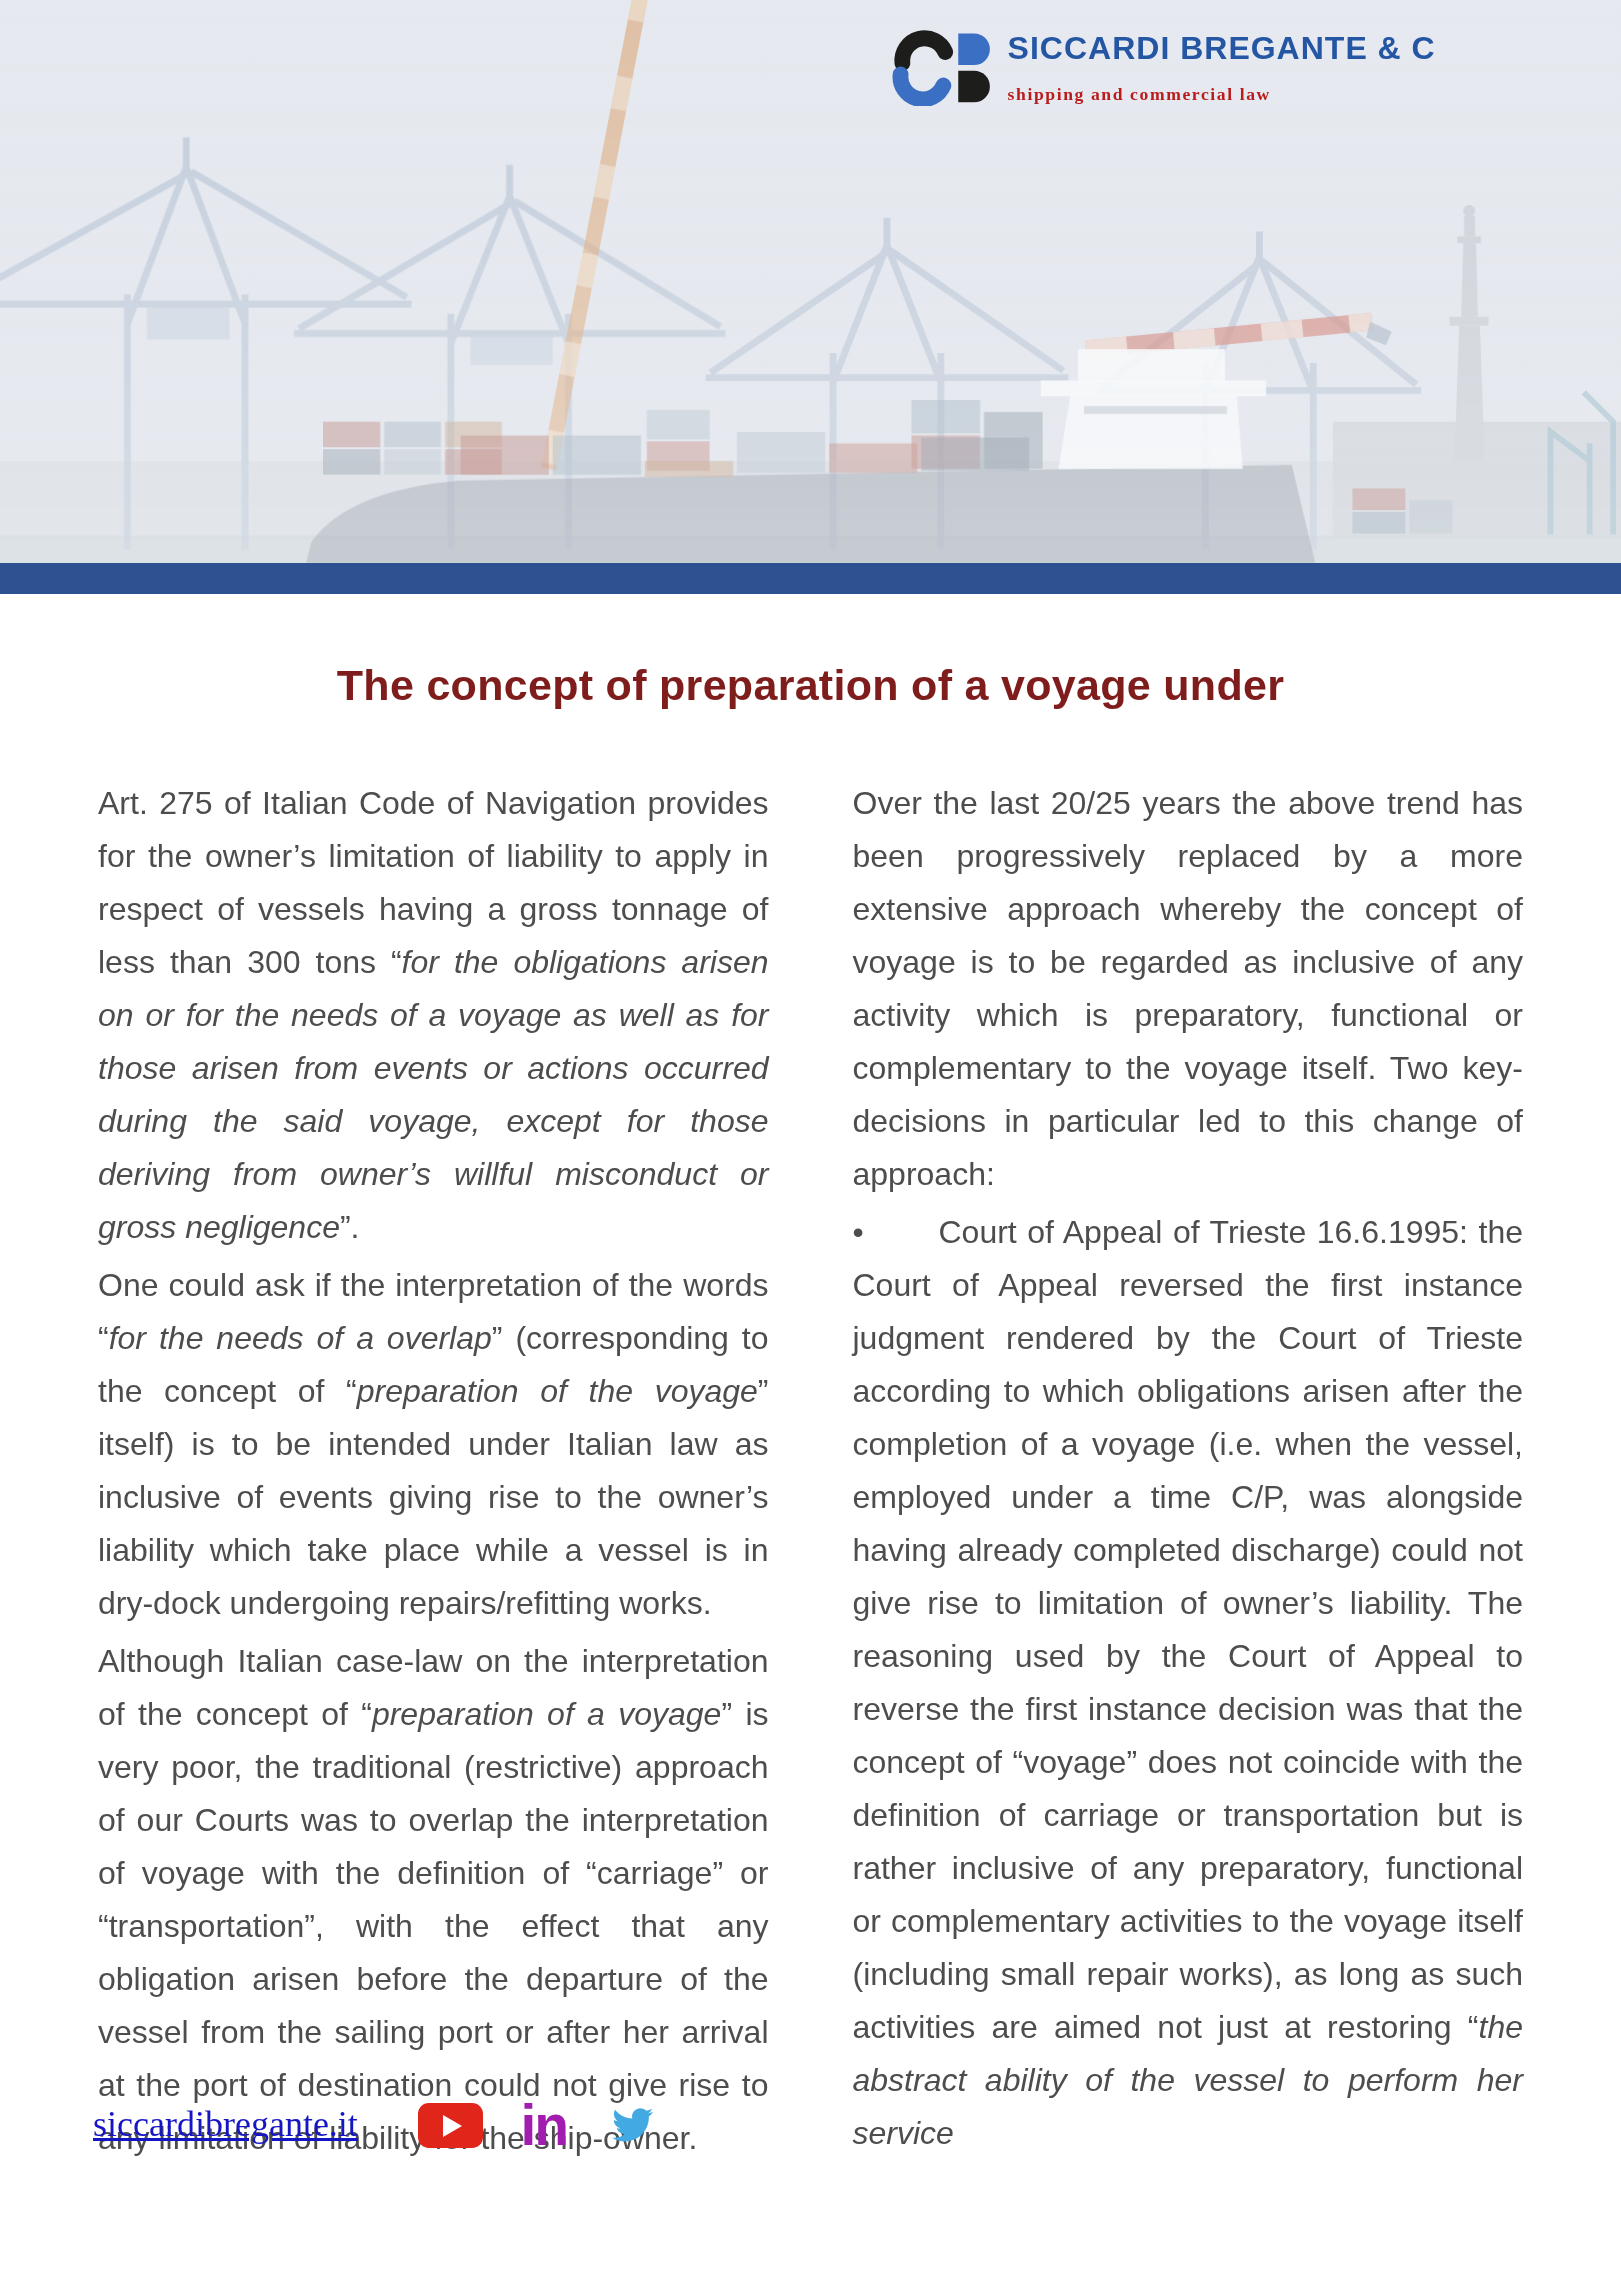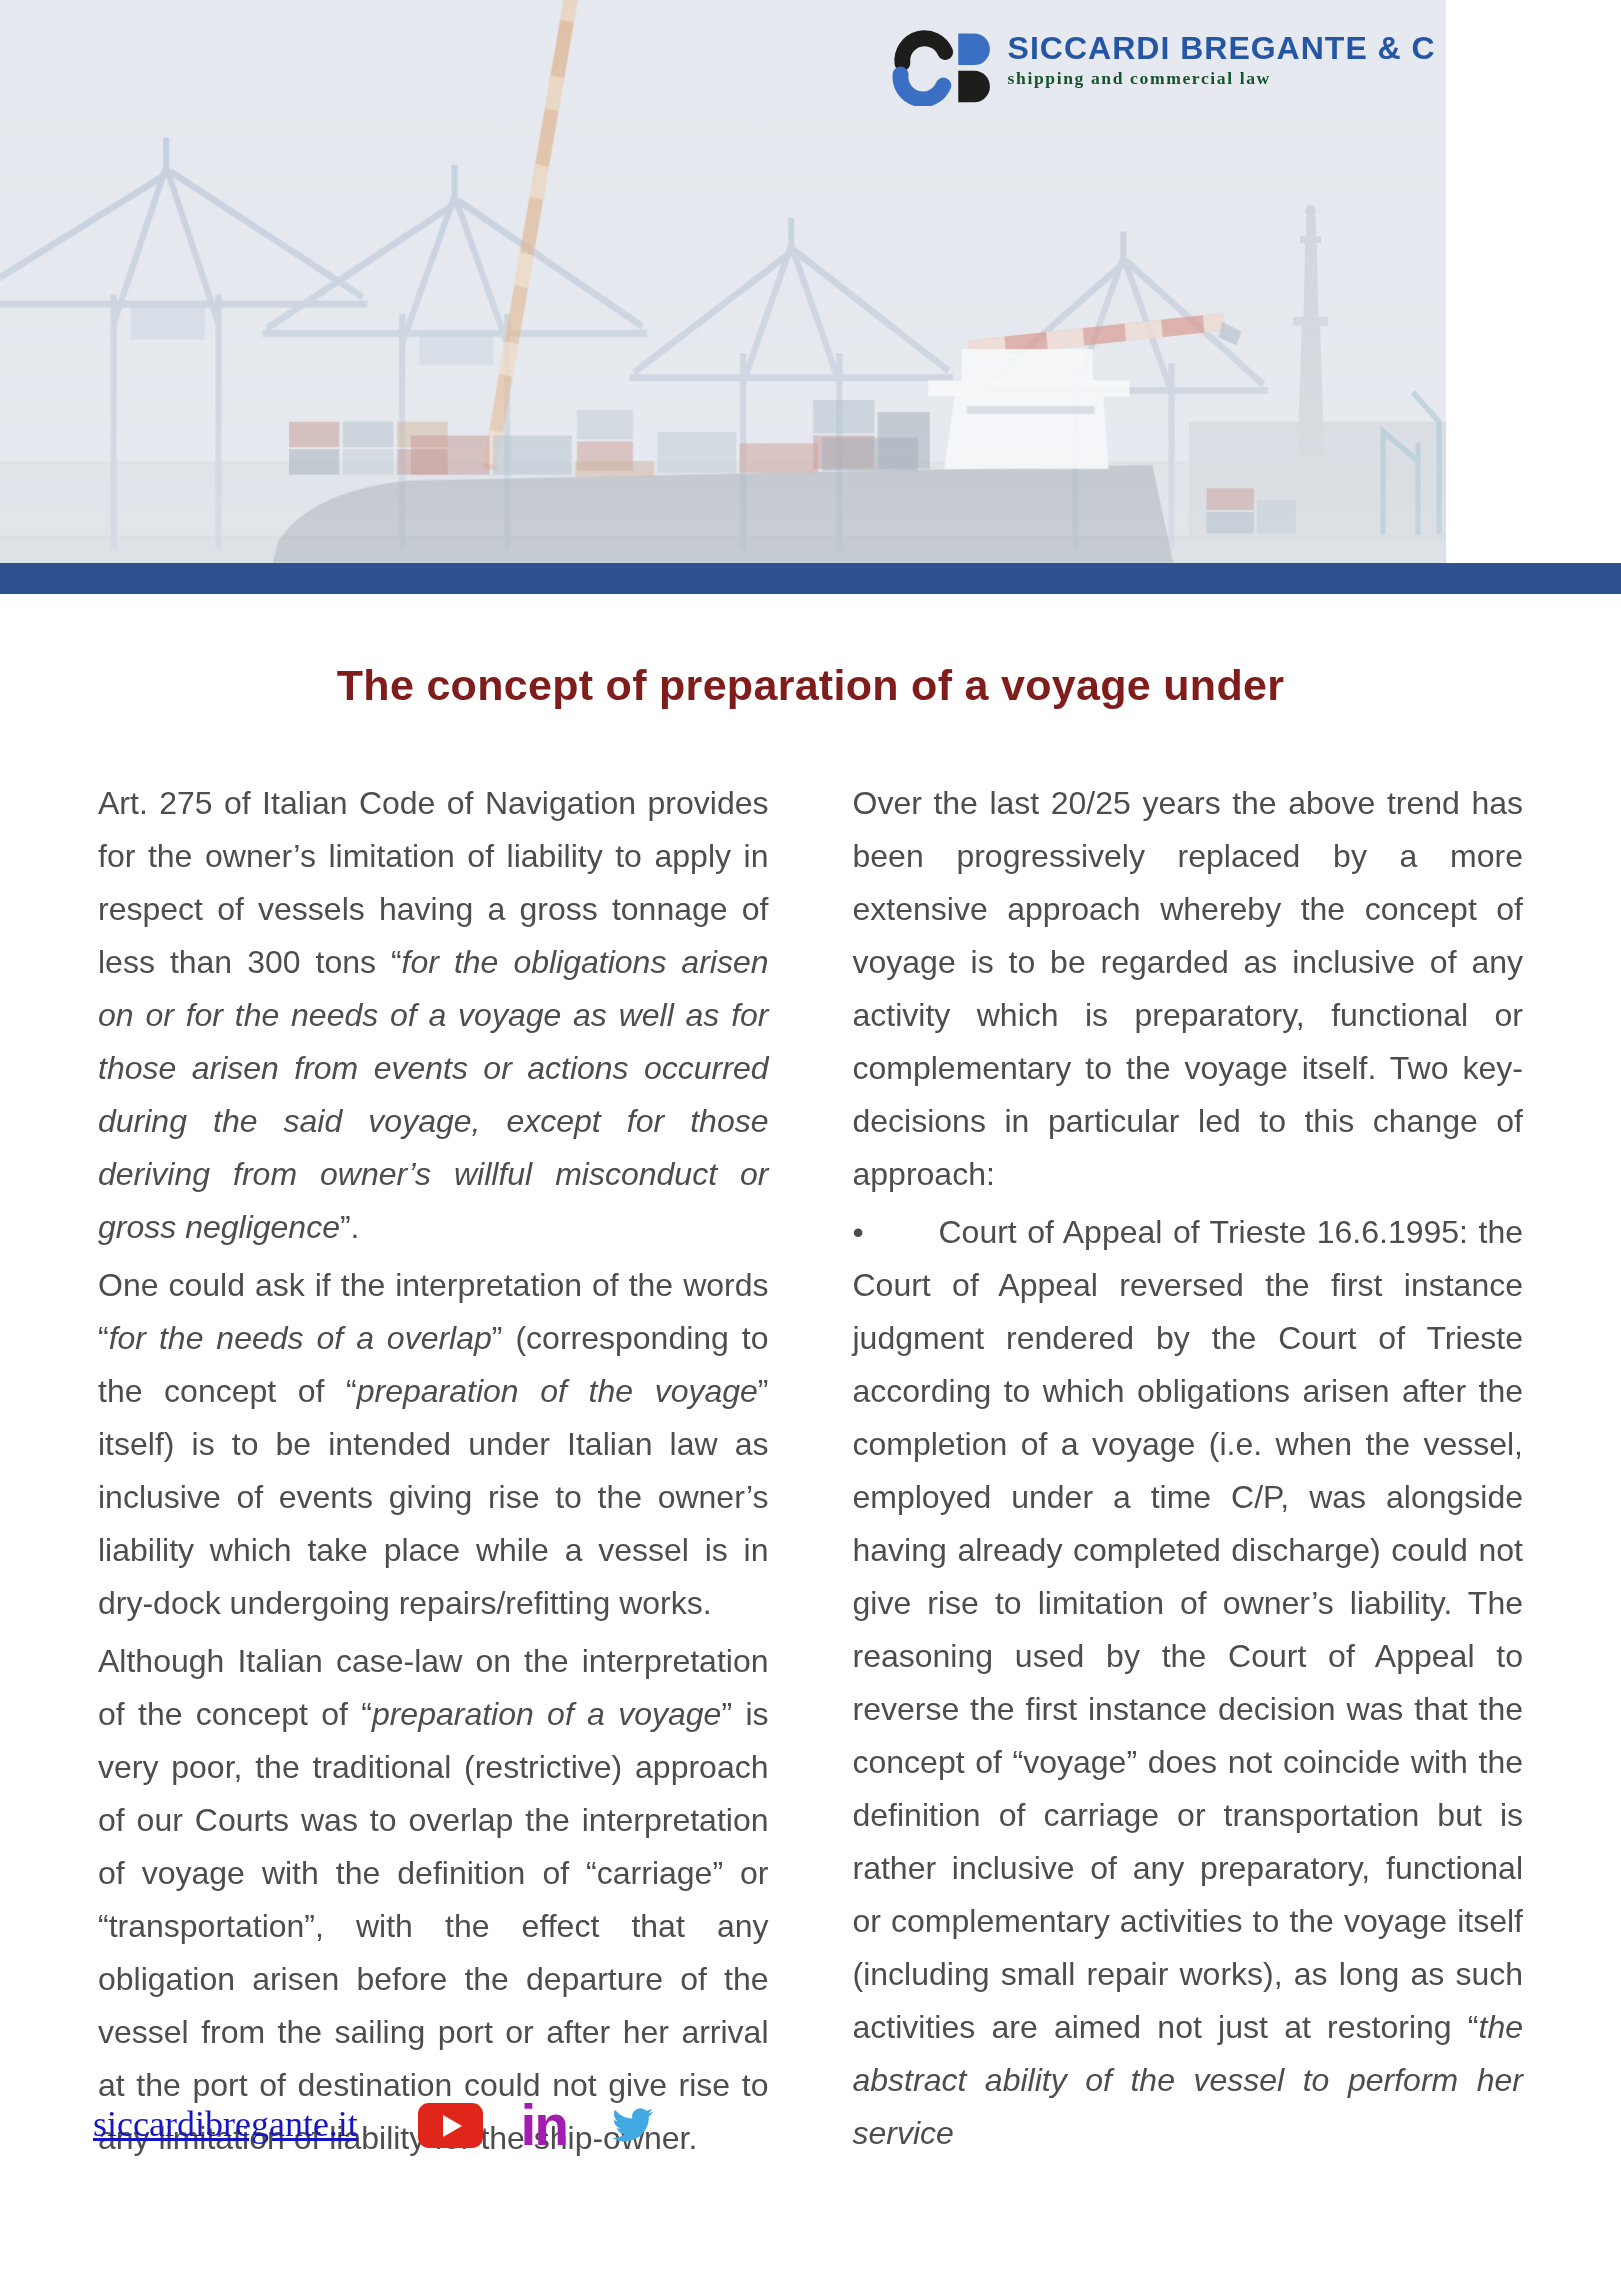--- a/index.html
+++ b/index.html
@@ -4,34 +4,34 @@
 <style>
   * { box-sizing: border-box; }
   html,body { margin:0; padding:0; }
   body {
     width:1621px; height:2293px; position:relative;
     background:#ffffff; overflow:hidden;
     font-family:"Liberation Sans", sans-serif;
   }
 
   
-  .hero { position:relative; width:1446px; height:563px; background:#dde2ea; overflow:hidden; }
+  .hero { position:relative; width:1621px; height:563px; background:#dde2ea; overflow:hidden; }
   .hero svg.scene { position:absolute; left:0; top:0; width:100%; height:100%; display:block; }
 
   .logo { position:absolute; top:25.5px; left:880px; display:flex; align-items:flex-start; gap:17.6px; }
   .monogram { width:110px; height:80px; flex:0 0 auto; }
   .logo-text { display:flex; flex-direction:column; padding-top:5.9px; }
   .logo-name {
     font-size:32px; font-weight:bold; color:#2456a4;
     letter-spacing:1px; white-space:nowrap; line-height:1.1;
   }
   .logo-tagline {
     font-family:"Liberation Serif", serif;
-    font-size:17.6px; font-weight:bold; color:#14532d;
-    letter-spacing:1.6px; margin-top:1px; white-space:nowrap;
+    font-size:17.6px; font-weight:bold; color:#b91c1c;
+    letter-spacing:1.6px; margin-top:17px; white-space:nowrap;
   }
 
   .blue-bar { width:1621px; height:31px; background:#2e5191; }
 
   
   .title {
     margin:57px 0 0 0; text-align:center;
     font-size:43px; line-height:68px; font-weight:bold;
     color:#7f1d1d; letter-spacing:0.3px;
   }

